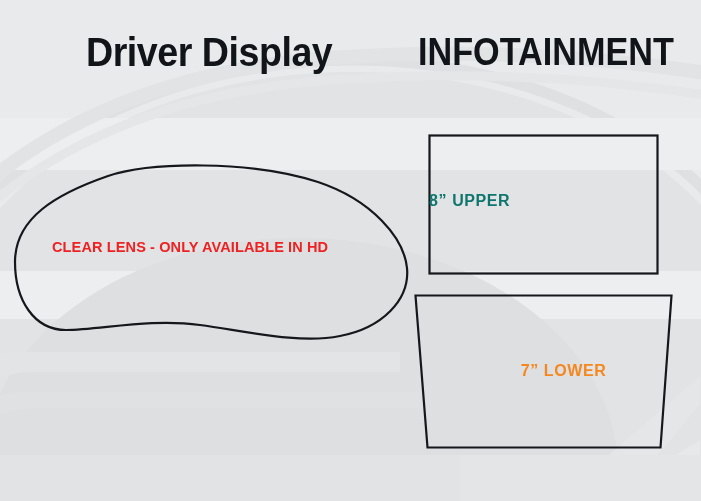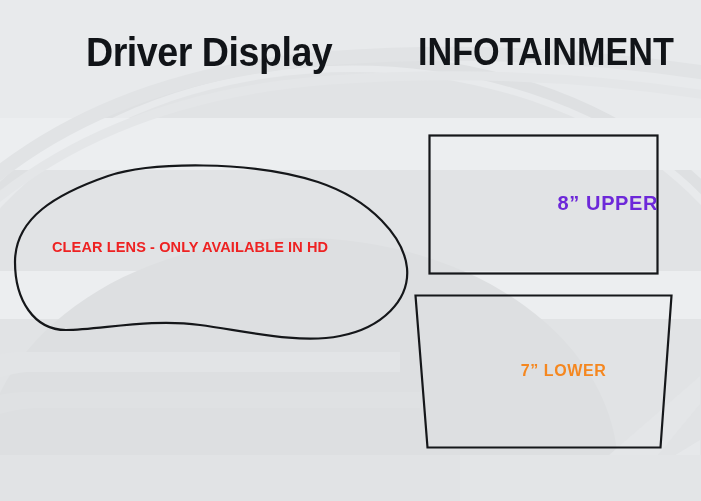--- a/index.html
+++ b/index.html
@@ -75,23 +75,23 @@
     font-size: 15px;
     color: #ee2222;
     letter-spacing: 0.1px;
     transform: scaleX(0.97);
     transform-origin: left top;
   }
   #label-upper {
     left: 429px;
     top: 192px;
     width: 229px;
-    text-align: right;
-    font-size: 20px;
-    color: #6d28d9;
+    text-align: left;
+    font-size: 16px;
+    color: #0f766e;
     letter-spacing: 0.6px;
   }
   #label-lower {
     left: 421px;
     top: 362px;
     width: 285px;
     text-align: center;
     font-size: 16px;
     color: #f5871f;
     letter-spacing: 0.6px;

